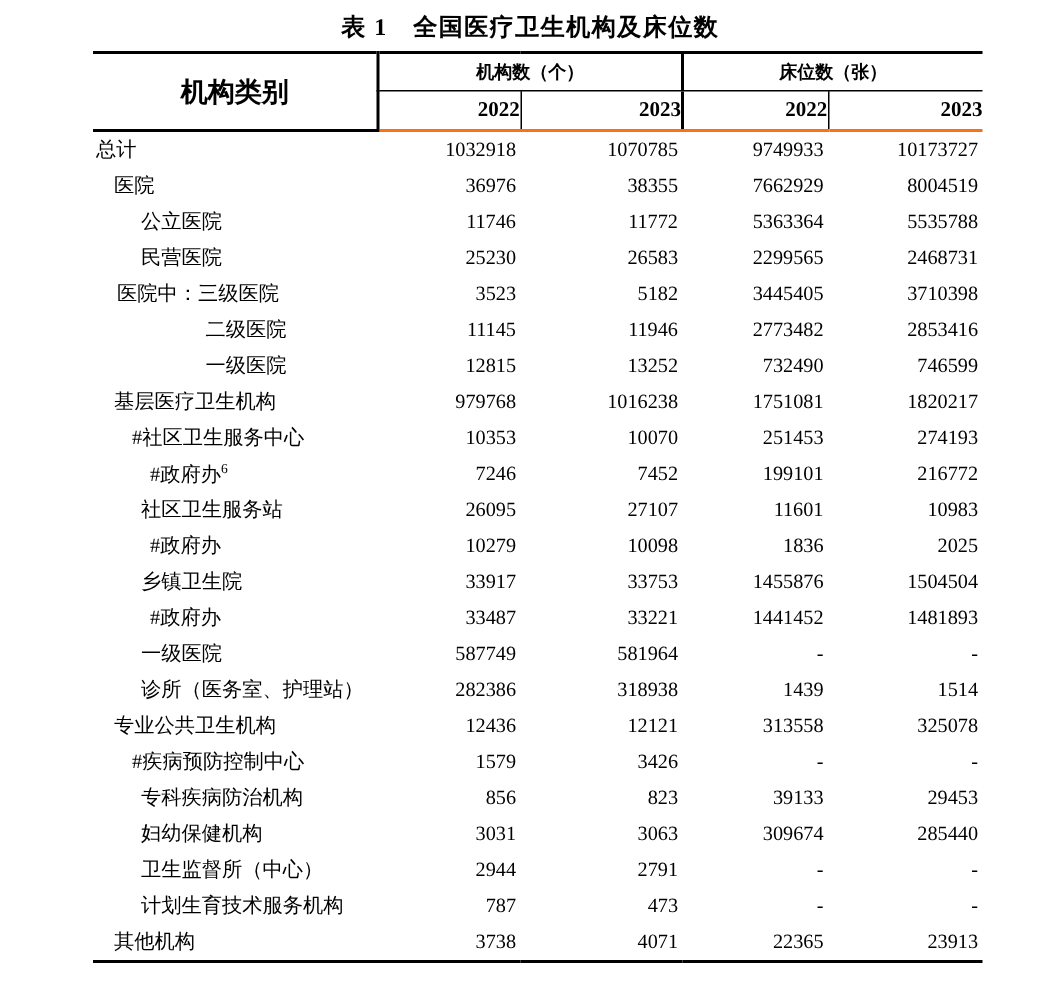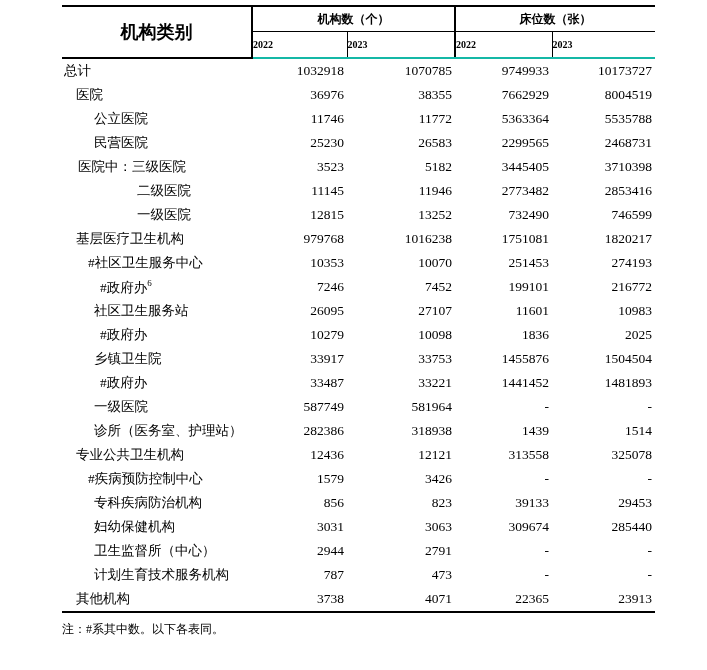--- a/index.html
+++ b/index.html
@@ -34,24 +34,24 @@
     border-bottom:2px solid #000;
   }
   th.grp{
     font-size:12px;
     height:24px;
     text-align:center;
     border-bottom:1px solid #000;
   }
   th.g1{border-right:2px solid #000;}
   th.yr{
-    font-size:10px;
+    font-size:14px;
     height:25px;
-    text-align:left;
-    border-bottom:2px solid #14b8a6;
+    text-align:right;
+    border-bottom:2px solid #f97316;
   }
   th.y1,th.y3{border-right:1px solid #000;}
   th.y2{border-right:2px solid #000;}
   tbody td{
     height:24px;
     font-size:13.5px;
     white-space:nowrap;
     overflow:hidden;
   }
   tbody tr:last-child td{border-bottom:2px solid #000;}
@@ -69,20 +69,21 @@
   .note{
     margin:8px 0 0 62px;
     font-size:12px;
   }
 </style>
 </head>
 <body>
 
 <div class="page">
 
+  <div class="title">表 1　全国医疗卫生机构及床位数</div>
 
   <table class="stat">
     <colgroup>
       <col style="width:190px">
       <col style="width:95px">
       <col style="width:108px">
       <col style="width:97px">
       <col style="width:103px">
     </colgroup>
     <thead>
@@ -256,15 +257,14 @@
         <tr class="bold">
           <td class="lbl ind1">其他机构</td>
           <td class="num">3738</td>
           <td class="num">4071</td>
           <td class="num">22365</td>
           <td class="num">23913</td>
         </tr>
       </tbody>
   </table>
 
-  <div class="note">注：#系其中数。以下各表同。</div>
 
 </div>
 
 </body></html>

